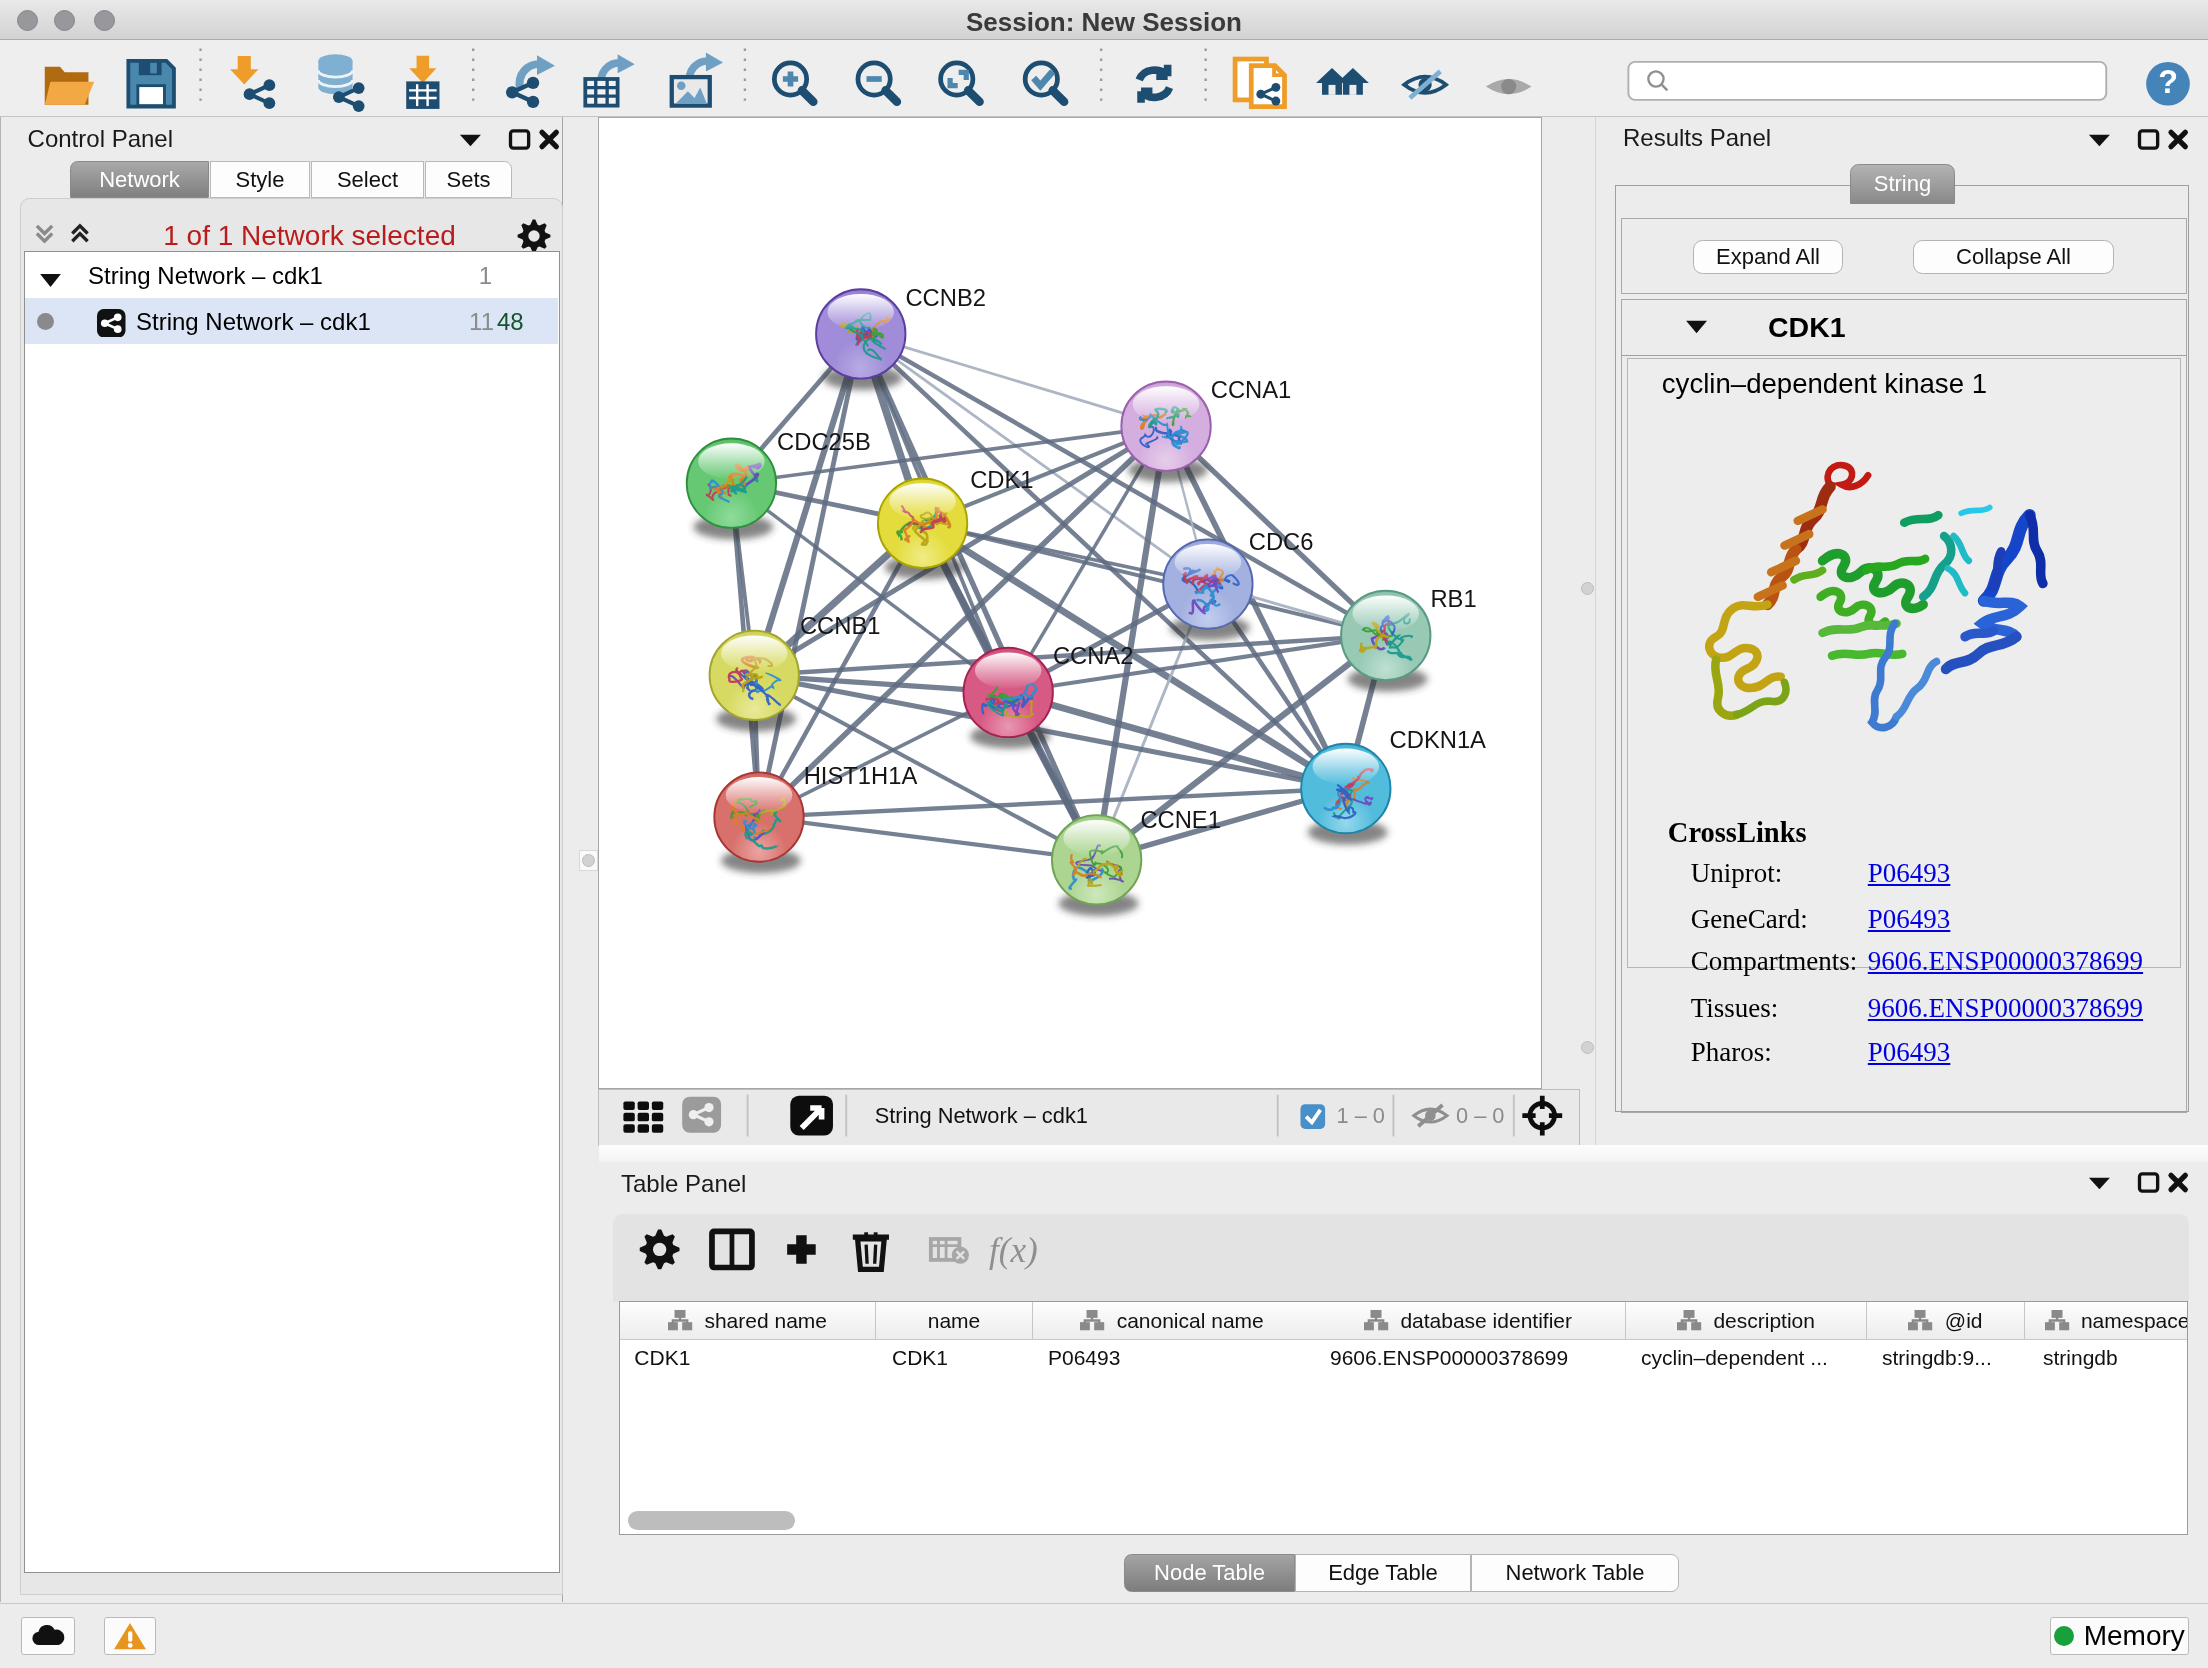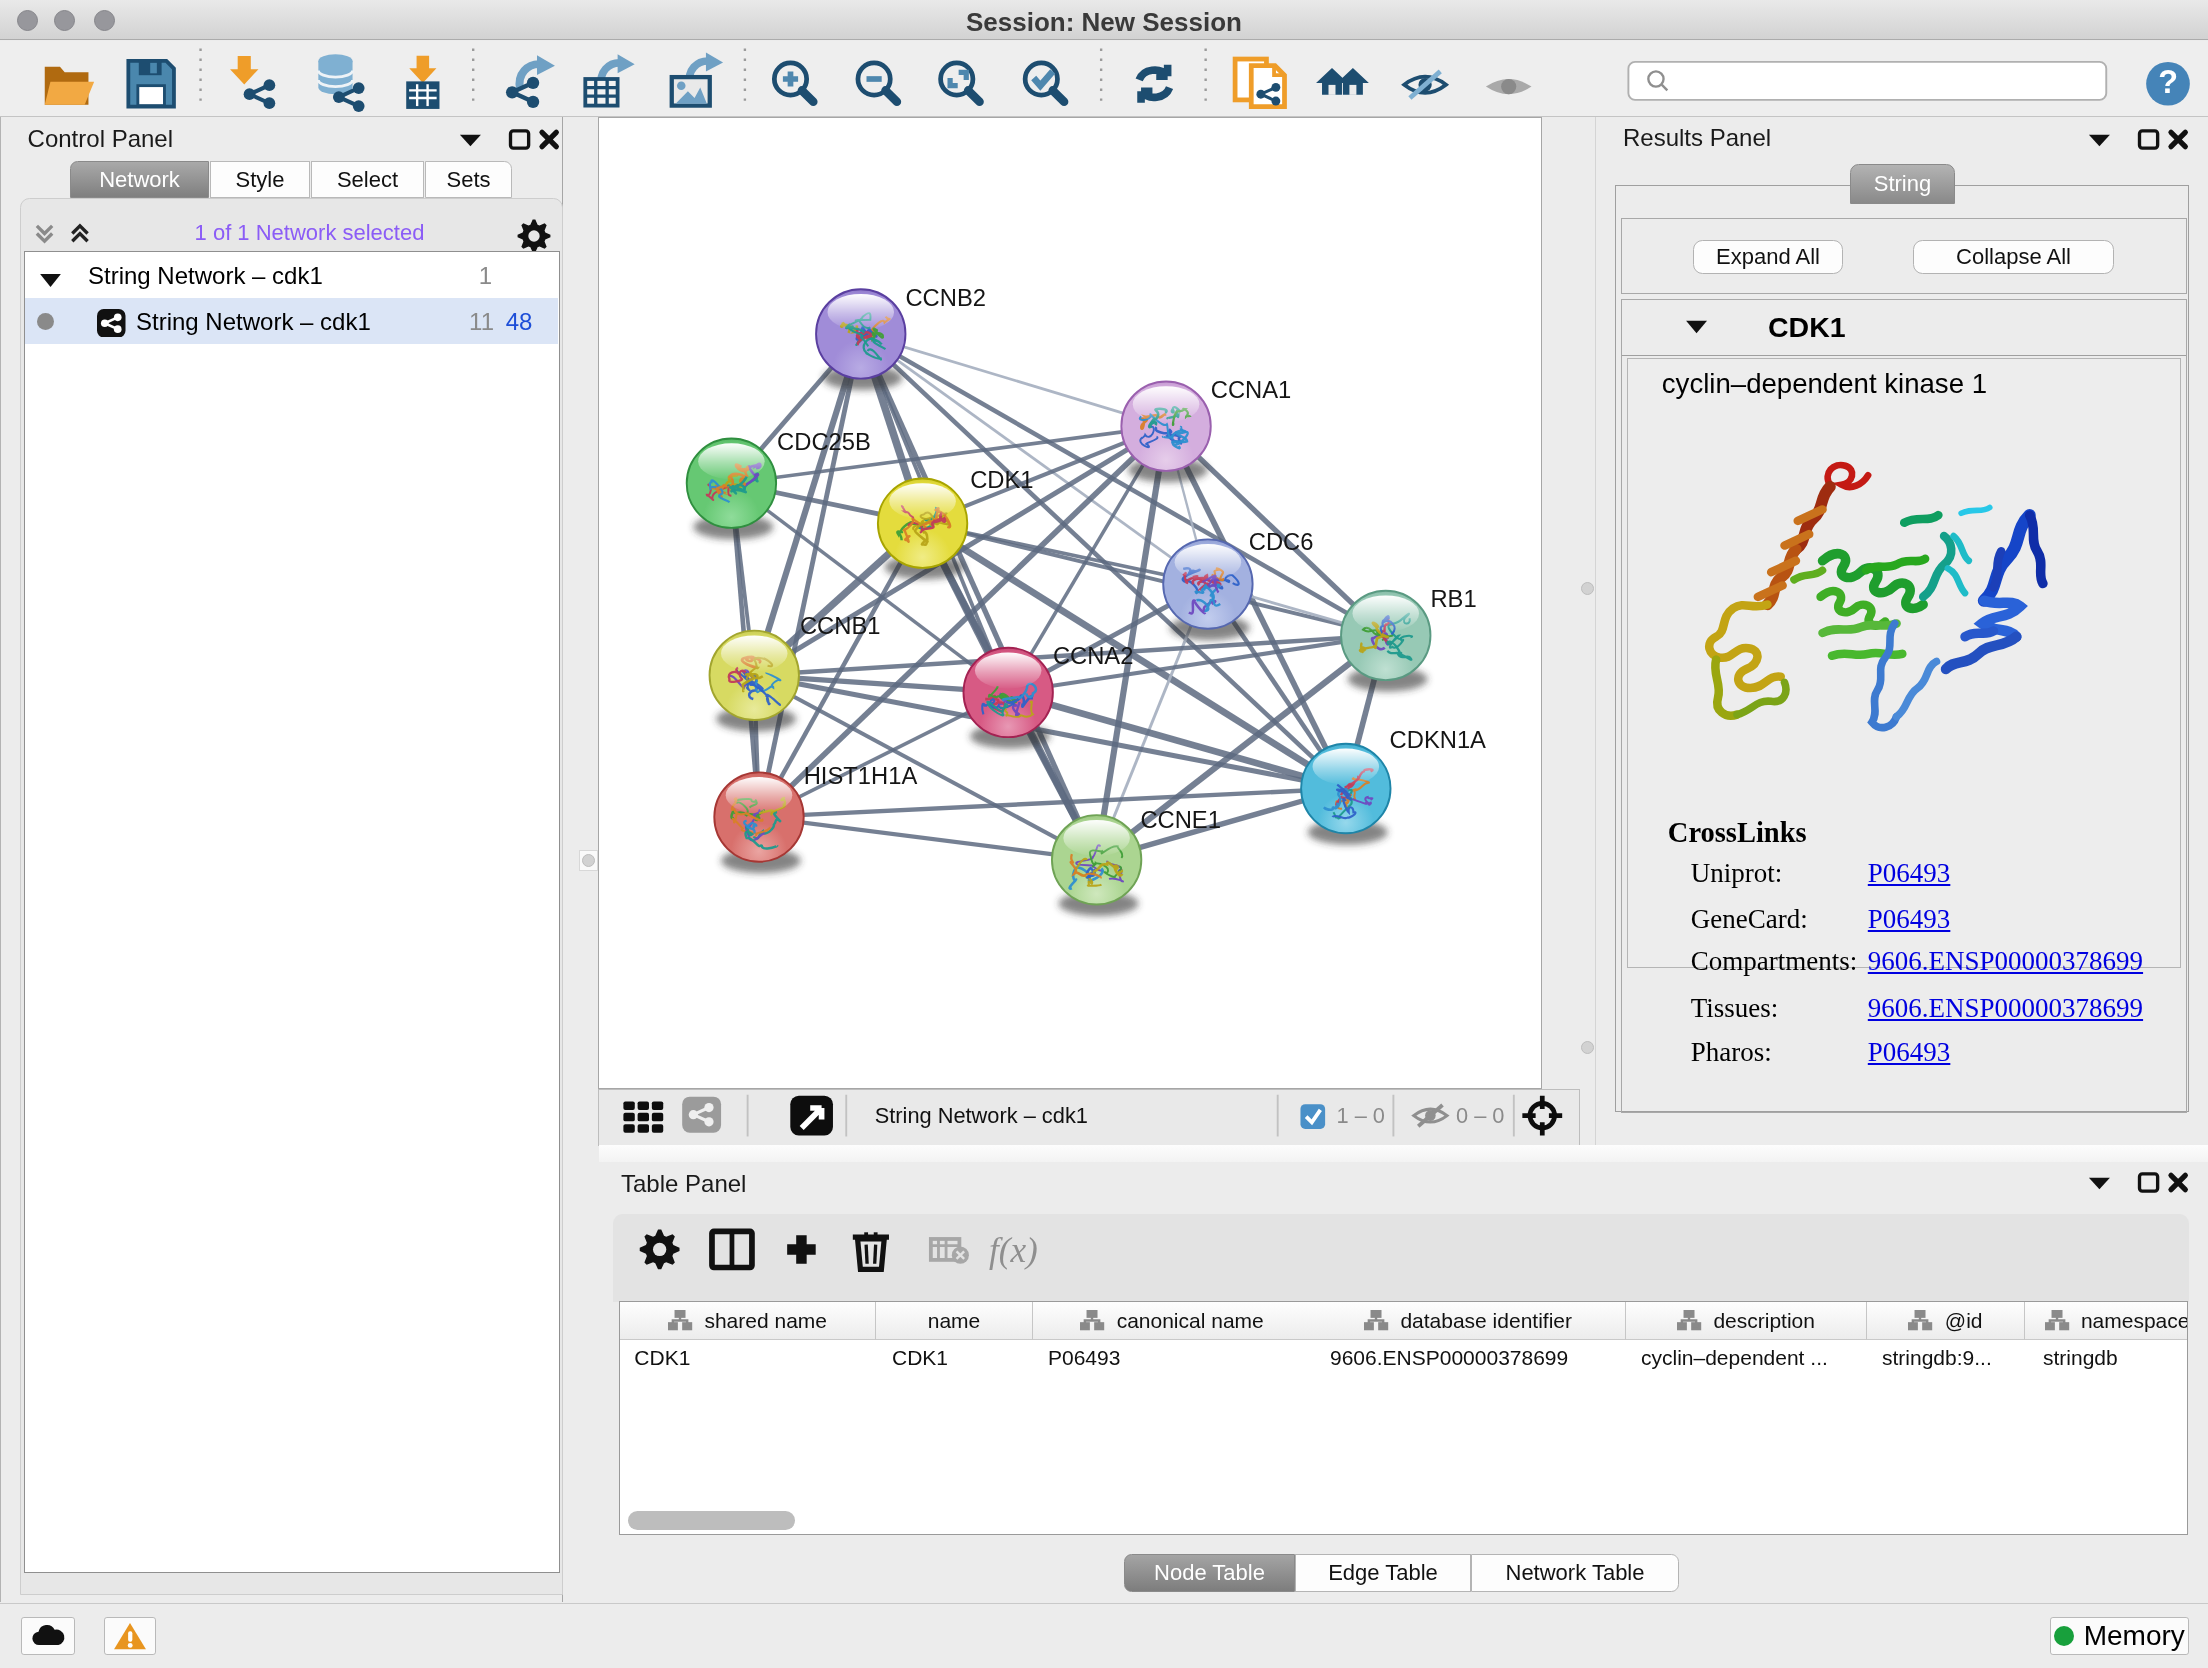--- a/index.html
+++ b/index.html
@@ -9,21 +9,21 @@
 .tl{top:9.5px;width:21px;height:21px;border-radius:50%;background:#97979c;border:1px solid #86868b}
 .title{left:0;top:6.7px;width:2208px;text-align:center;font-size:26px;font-weight:bold;color:#3a3a3a}
 .toolbar{left:0;top:41px;width:2208px;height:76px;background:#eeeeee;border-bottom:1px solid #c4c4c4}
 .panel-title{font-size:24px;color:#1a1a1a}
 
 .cpanel{left:0;top:117px;width:563px;height:1485px;background:#ececec;border-right:1.9px solid #a6a6a6;border-left:1px solid #b3b3b3}
 .tab{position:absolute;top:161px;height:37px;border:1px solid #b9b9b9;background:#fdfdfd;color:#111;
  font-size:22px;display:flex;align-items:center;justify-content:center}
 .tab.sel{background:linear-gradient(#a9a9a9,#7f7f7f);color:#fff;border-color:#8a8a8a}
 .cbody{left:20px;top:198px;width:543px;height:1397px;background:#e7e7e7;border:1px solid #cdcdcd;border-radius:9.5px 9.5px 0 0}
-.selbar{left:24px;top:218px;width:530px;height:32px;font-size:22px;color:#8b5cf6}
+.selbar{left:24px;top:218px;width:530px;height:32px;font-size:28px;color:#b91c1c}
 .netlist{left:24px;top:251px;width:536px;height:1322px;background:#fff;border:1.9px solid #8f8f8f}
 .row2{position:absolute;left:0;top:46px;width:533px;height:46px;background:#dbe5f6}
 
 .netview{left:598px;top:117px;width:944px;height:972px;background:#fff;border:1px solid #a6a6a6}
 .nettb{left:598px;top:1089px;width:982px;height:57px;background:#e9e9e9;border:1px solid #bdbdbd}
 
 .rpanel{left:1580px;top:117px;width:629px;height:1028px;background:#ececec;border-left:1px solid #b5b5b5}
 .stringtab{left:1850px;top:164px;width:105px;height:40px;background:linear-gradient(#b3b3b3,#898989);
  border:1px solid #8a8a8a;border-radius:8.6px 8.6px 0 0;color:#fff;font-size:22px;display:flex;align-items:center;justify-content:center}
 .rbox{left:1615px;top:185px;width:574px;height:927px;background:#ececec;border:1px solid #9f9f9f}
@@ -243,21 +243,21 @@
           <g transform="translate(0,0) scale(1.0)">
             <circle cx="-11" cy="0" r="6.5" fill="#fff"></circle>
             <circle cx="11" cy="-10" r="6.5" fill="#fff"></circle>
             <circle cx="11" cy="10" r="6.5" fill="#fff"></circle>
             <path d="M-11 0 L11 -10 M-11 0 L11 10" stroke="#fff" stroke-width="4.5" fill="none"></path>
           </g>
         </g>
     </svg>
     <div class="abs" style="left:111px;top:9.5px;font-size:24px">String Network – cdk1</div>
     <div class="abs" style="left:412px;top:9.5px;width:57px;text-align:right;font-size:24px;color:#8a8a8a">11</div>
-    <div class="abs" style="left:472px;top:9.5px;width:44px;text-align:center;font-size:24px;color:#1d4ed8">48</div>
+    <div class="abs" style="left:472px;top:9.5px;width:44px;text-align:left;font-size:24px;color:#14532d">48</div>
   </div>
 </div>
 
 <div class="abs netview">
     <svg width="981" height="972" viewBox="0 0 1031 1022" style="position:absolute;left:0;top:0">
 <defs>
         <radialGradient id="g0" cx="0.5" cy="0.88" r="1.05">
 <stop offset="0" stop-color="#b8abe4"></stop>
           <stop offset="0.30" stop-color="#a08cd8"></stop>
           <stop offset="0.78" stop-color="#a08cd8"></stop>

